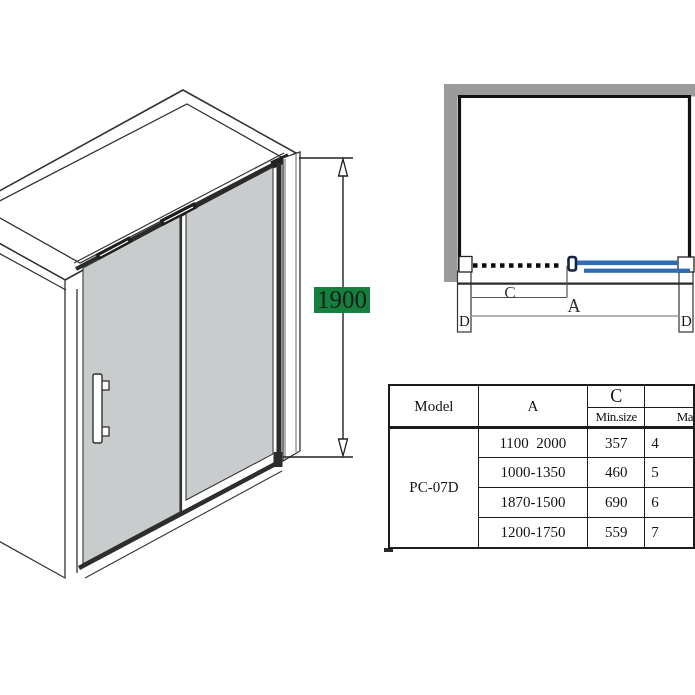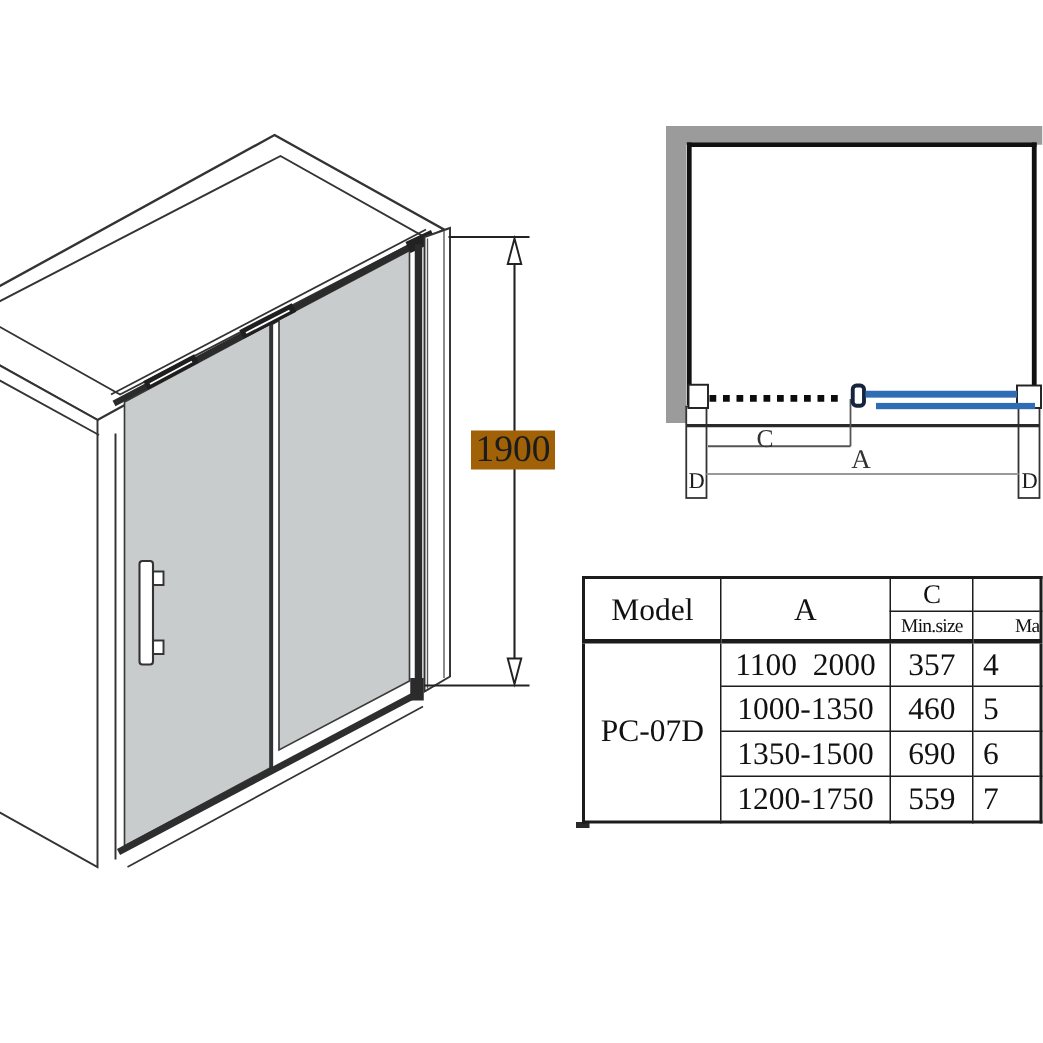--- a/index.html
+++ b/index.html
@@ -2,34 +2,34 @@
 <html><head>
 <meta charset="utf-8">
 <style>
   html,body{margin:0;padding:0;background:#ffffff;}
   body{width:695px;height:695px;overflow:hidden;position:relative;
        font-family:"Liberation Serif","DejaVu Serif",serif;color:#1a1a1a;}
   #stage{position:absolute;inset:0;width:695px;height:695px;}
   #lineart{position:absolute;left:0;top:0;z-index:1;}
   .lbl{position:absolute;z-index:2;text-align:center;line-height:1.05;
        font-family:"Liberation Serif","DejaVu Serif",serif;color:#1c1c1c;}
-  #dim-1900{left:314px;top:287px;width:56px;font-size:25px;background:#a16207;}
+  #dim-1900{left:314px;top:287px;width:56px;font-size:25px;background:#15803d;}
   #plan-c{left:501px;top:284px;width:18px;font-size:17px;color:#333;}
   #plan-a{left:565px;top:297px;width:18px;font-size:18px;color:#333;}
   #plan-d-left{left:457px;top:314px;width:15px;font-size:15px;}
   #plan-d-right{left:679px;top:314px;width:15px;font-size:15px;}
   #stray-mark{position:absolute;left:384px;top:548px;width:9px;height:4px;
               background:#2a2a2a;z-index:2;}
   
   #spec-table-wrap{position:absolute;left:388px;top:384px;z-index:3;}
   table#spec-table{border-collapse:collapse;table-layout:fixed;
        font-family:"Liberation Serif","DejaVu Serif",serif;}
   #spec-table{border:2px solid #1c1c1c;}
   #spec-table th,#spec-table td{border:1px solid #1c1c1c;font-weight:normal;
-       font-size:21px;text-align:center;vertical-align:middle;padding:0;
+       font-size:15px;text-align:center;vertical-align:middle;padding:0;
        white-space:pre;overflow:hidden;color:#111;}
   #spec-table .thick-bottom{border-bottom:3px solid #1c1c1c;}
   #spec-table .c-head{font-size:18px;height:21px;}
   #spec-table .small{font-size:13px;height:18px;letter-spacing:-0.5px;margin-top:12px;}
   #spec-table .small.left{text-align:right;padding-left:3px;}
   #spec-table td.max-col{text-align:left;padding-left:6px;}
   #spec-table tr.data-row{height:30px;}
 </style>
 </head>
 <body>
@@ -135,21 +135,21 @@
         <td>1100  2000</td>
         <td>357</td>
         <td class="max-col">4</td>
       </tr>
       <tr class="data-row">
         <td>1000-1350</td>
         <td>460</td>
         <td class="max-col">5</td>
       </tr>
       <tr class="data-row">
-        <td>1350-1500</td>
+        <td>1870-1500</td>
         <td>690</td>
         <td class="max-col">6</td>
       </tr>
       <tr class="data-row">
         <td>1200-1750</td>
         <td>559</td>
         <td class="max-col">7</td>
       </tr>
     </tbody>
       </table>

